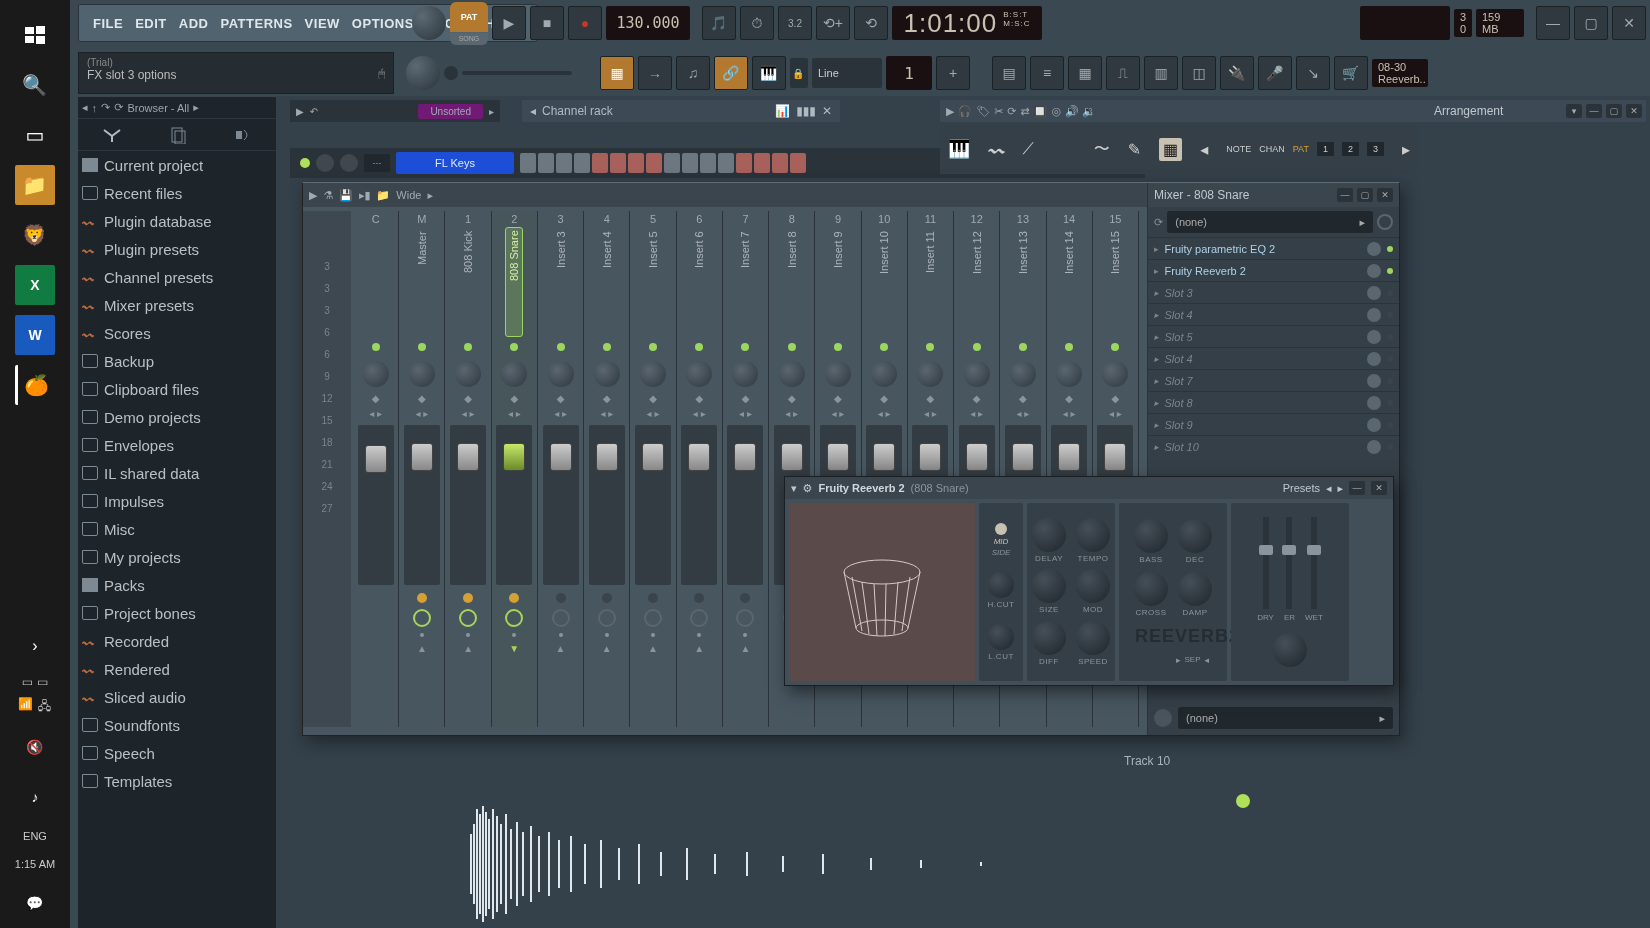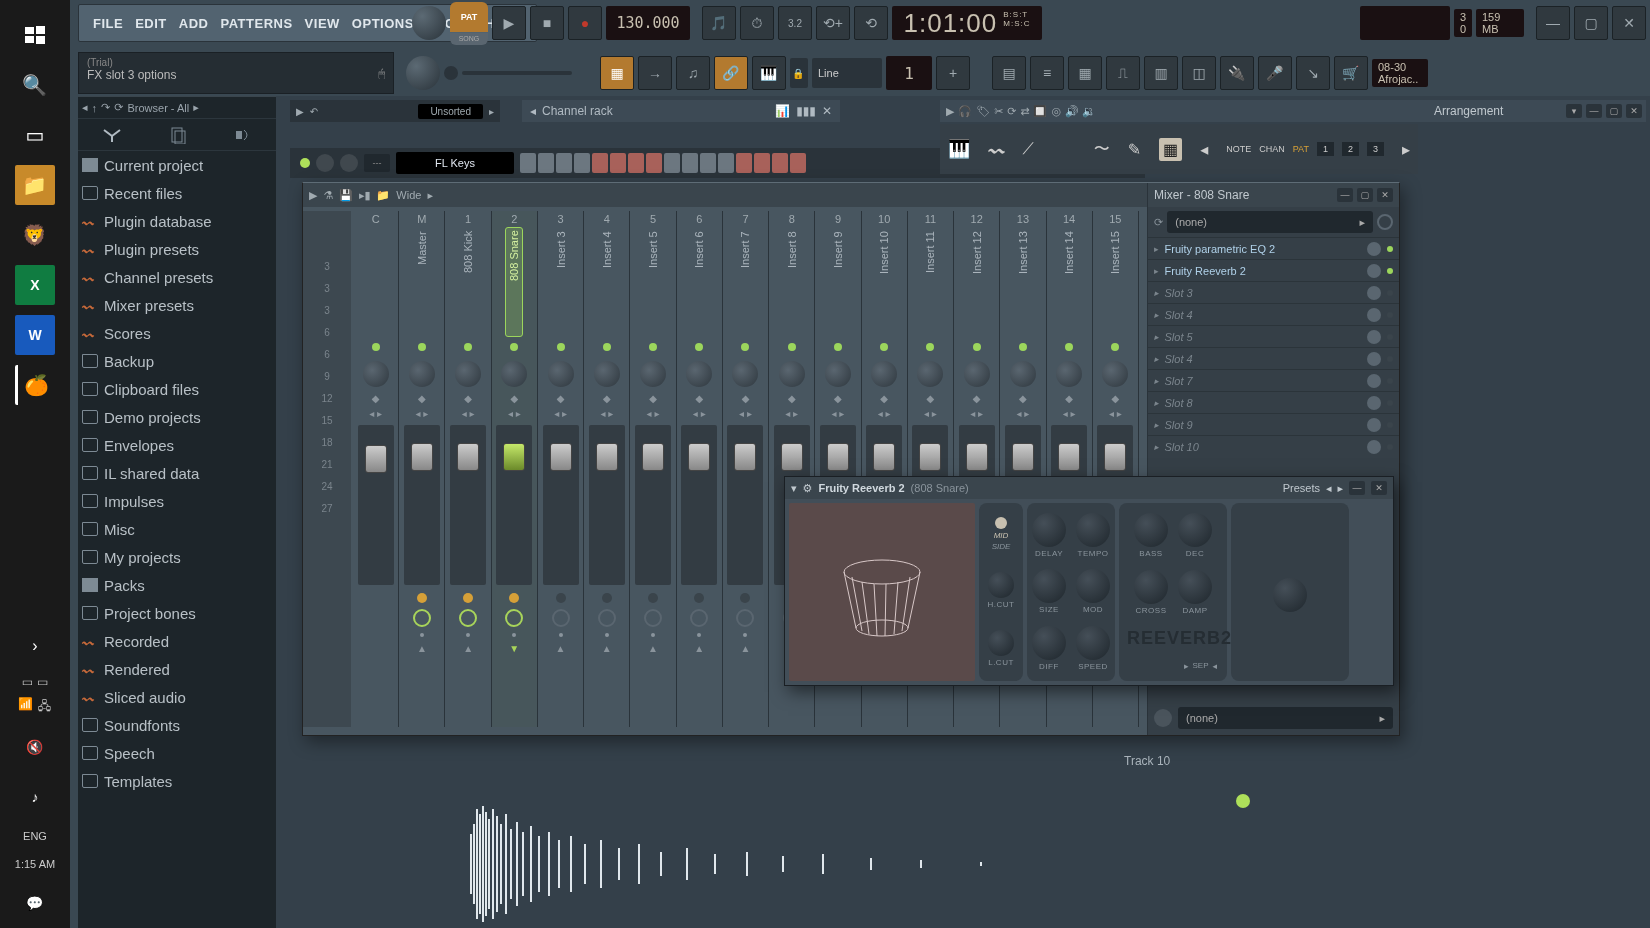--- a/index.html
+++ b/index.html
@@ -40,21 +40,21 @@
 .br-ic-folder { border: 1px solid #7d8a94; border-radius: 0 2px 2px 2px; }
 .br-ic-audio { display:flex; align-items:center; color:#c86a3a; font-size:12px; }
 
 
 #chrack-head { position: absolute; left: 522px; top: 100px; width: 318px; height: 22px; background: #3d4a55; display: flex; align-items: center; gap: 6px; padding: 0 8px; font-size: 12px; color: #b0bac2; }
 
 
 #chrack-body { position: absolute; left: 290px; top: 148px; right: 505px; height: 30px; background: #2a333a; display: flex; align-items: center; gap: 6px; padding-left: 10px; }
 .ch-led { width: 10px; height: 10px; border-radius: 50%; background: #aee05a; }
 .ch-knob { width: 18px; height: 18px; border-radius: 50%; background: #40484e; }
-.ch-name { width: 118px; height: 22px; background: #000000; color: #e0e7f0; font-size: 11px; display: flex; align-items: center; justify-content: center; border-radius: 2px; }
+.ch-name { width: 118px; height: 22px; background: #1d4ed8; color: #e0e7f0; font-size: 11px; display: flex; align-items: center; justify-content: center; border-radius: 2px; }
 .ch-step { width: 16px; height: 20px; background: #6c7780; border-radius: 2px; }
 .ch-step.alt { background: #a8615a; }
 
 
 #mixer { position: absolute; left: 302px; top: 182px; width: 1098px; height: 554px; background: #485660; border: 1px solid #222; border-top: 1px solid #5e6c76; z-index: 50; box-shadow: 4px 6px 16px rgba(0,0,0,0.4); }
 #mixer-head { height: 24px; background: #3a454d; display: flex; align-items: center; gap: 6px; padding: 0 6px; font-size: 11px; color: #a0aab0; }
 #mixer-head .spacer { flex: 1; }
 #mixer-tracks { position: absolute; left: 50px; top: 24px; right: 260px; top: 28px; bottom: 8px; display: flex; overflow: hidden; }
 .mxt { width: 50px; border-right: 1px solid #2a333a; display: flex; flex-direction: column; align-items: center; padding-top: 2px; position: relative; }
 .mxt-num { font-size: 11px; color: #a0aab0; height: 14px; }
@@ -84,21 +84,21 @@
 .fx-slot-knob { margin-left: auto; width: 14px; height: 14px; border-radius: 50%; background: #5a6670; }
 .fx-slot-led { width: 6px; height: 6px; border-radius: 50%; background: #9cd65c; }
 .fx-slot.empty { color: #7a848c; font-style: italic; }
 
 
 #plugin { position: absolute; left: 784px; top: 476px; width: 610px; height: 210px; background: #424e58; border: 1px solid #1a1f24; z-index: 60; box-shadow: 4px 6px 16px rgba(0,0,0,0.5); }
 #plugin-head { height: 22px; background: #3a454d; display: flex; align-items: center; gap: 6px; padding: 0 6px; font-size: 11px; color: #c0c8ce; }
 #plugin-head .spacer { flex: 1; }
 #plugin-body { display: flex; height: 186px; padding: 4px; gap: 4px; }
 .plg-viz { width: 186px; background: #5a4a4a; display: flex; align-items: center; justify-content: center; border-radius: 2px; }
-.plg-section { background: #353f47; border-radius: 8px; padding: 4px; display: flex; flex-direction: column; justify-content: space-around; }
+.plg-section { background: #353f47; border-radius: 2px; padding: 12px; display: flex; flex-direction: column; justify-content: space-around; }
 .plg-knobs { display: flex; gap: 10px; justify-content: center; }
 .plg-knob { display: flex; flex-direction: column; align-items: center; gap: 2px; }
 .plg-knob .k { width: 34px; height: 34px; border-radius: 50%; background: radial-gradient(circle at 35% 30%, #454f58, #1e262c); }
 .plg-knob .lbl { font-size: 8px; color: #8a949c; letter-spacing: 0.5px; }
 .plg-sliders { display: flex; gap: 10px; }
 .plg-slider { display: flex; flex-direction: column; align-items: center; }
 .plg-slider .s { width: 6px; height: 92px; background: #2a333a; position: relative; }
 .plg-slider .s::after { content: ''; position: absolute; left: -4px; width: 14px; height: 10px; background: #8a949c; top: 30%; border-radius: 2px; }
 .plg-slider .lbl { font-size: 8px; color: #8a949c; margin-top: 4px; }
 .reeverb-logo { font-size: 18px; font-weight: 800; color: #252d33; align-self: flex-end; margin-right: 4px; letter-spacing: 1px; }
@@ -223,21 +223,21 @@
   <div class="trn-btn">▦</div>
   <div class="trn-btn">⎍</div>
   <div class="trn-btn">▥</div>
   <div class="trn-btn">◫</div>
   <div class="trn-btn">🔌</div>
   <div class="trn-btn">🎤</div>
   <div class="trn-btn">↘</div>
   <div class="trn-btn">🛒</div>
   <div class="small-lcd" style="width:56px;align-items:flex-start">
     <div>08-30</div>
-    <div>Afrojac..</div>
+    <div>Reeverb..</div>
   </div>
 </div>
 
 <div id="main-bg"></div>
 
 <div id="browser">
   <div id="browser-head">
     <span>◂</span>
     <span>↑</span>
     <span>↷</span>
@@ -352,21 +352,21 @@
         <span class="br-ic br-ic-folder"></span>
         <span>Templates</span>
       </div>
     </div>
 </div>
 
 <div style="position:absolute;left:290px;top:100px;width:210px;height:22px;background:#2a333a;display:flex;align-items:center;gap:6px;padding:0 6px;font-size:10px;color:#a0aab0">
   <span>▶</span>
   <span>↶</span>
   <span style="flex:1"></span>
-  <span style="background:#000000;padding:2px 12px;border-radius:2px">Unsorted</span>
+  <span style="background:#701a75;padding:2px 12px;border-radius:2px">Unsorted</span>
   <span>▸</span>
 </div>
 <div id="chrack-head">
   <span>◂</span>
   <span style="flex:1">Channel rack</span>
   <span>📊</span>
   <span>▮▮▮</span>
   <span>✕</span>
 </div>
 <div id="chrack-body">
@@ -970,20 +970,34 @@
       <div style="display:flex;justify-content:space-between;align-items:flex-end;padding:0 4px">
         <span class="reeverb-logo">REEVERB2</span>
       </div>
       <div style="display:flex;justify-content:flex-end;align-items:center;gap:4px;padding-right:6px">
         <span style="font-size:9px;color:#8a949c">▸</span>
         <span style="font-size:8px;color:#8a949c">SEP</span>
         <span style="font-size:9px;color:#8a949c">◂</span>
       </div>
     </div>
     <div class="plg-section" style="width:118px;align-items:center">
+      <div class="plg-sliders">
+        <div class="plg-slider">
+            <div class="s"></div>
+            <span class="lbl">DRY</span>
+          </div>
+        <div class="plg-slider">
+            <div class="s"></div>
+            <span class="lbl">ER</span>
+          </div>
+        <div class="plg-slider">
+            <div class="s"></div>
+            <span class="lbl">WET</span>
+          </div>
+      </div>
       <div class="plg-knob" style="margin-top:6px">
           <div class="k"></div>
         </div>
     </div>
   </div>
 </div>
 
 <svg id="waveform" viewBox="0 0 560 120" preserveAspectRatio="none">
   <g fill="#e0e7ec">
     <rect x="0" y="30" width="2" height="60"></rect>

